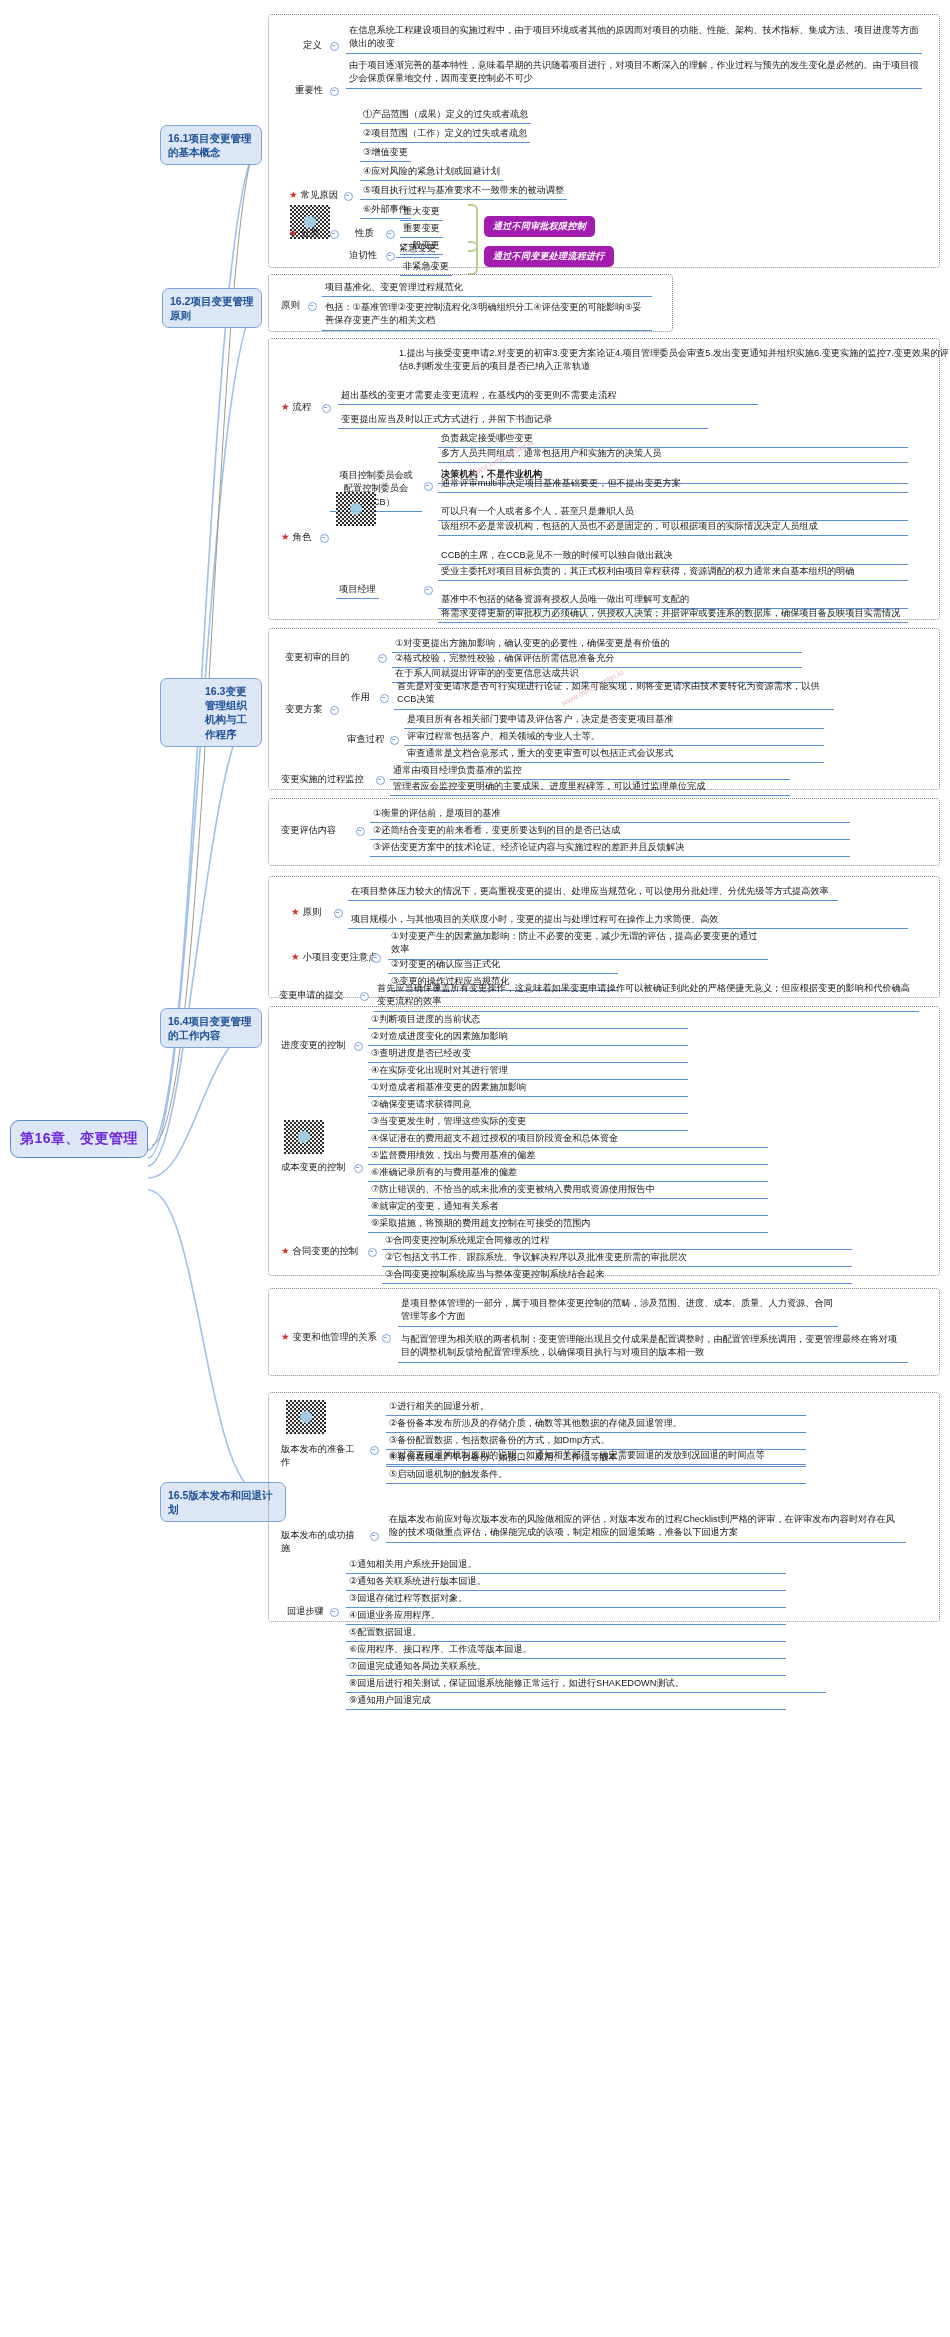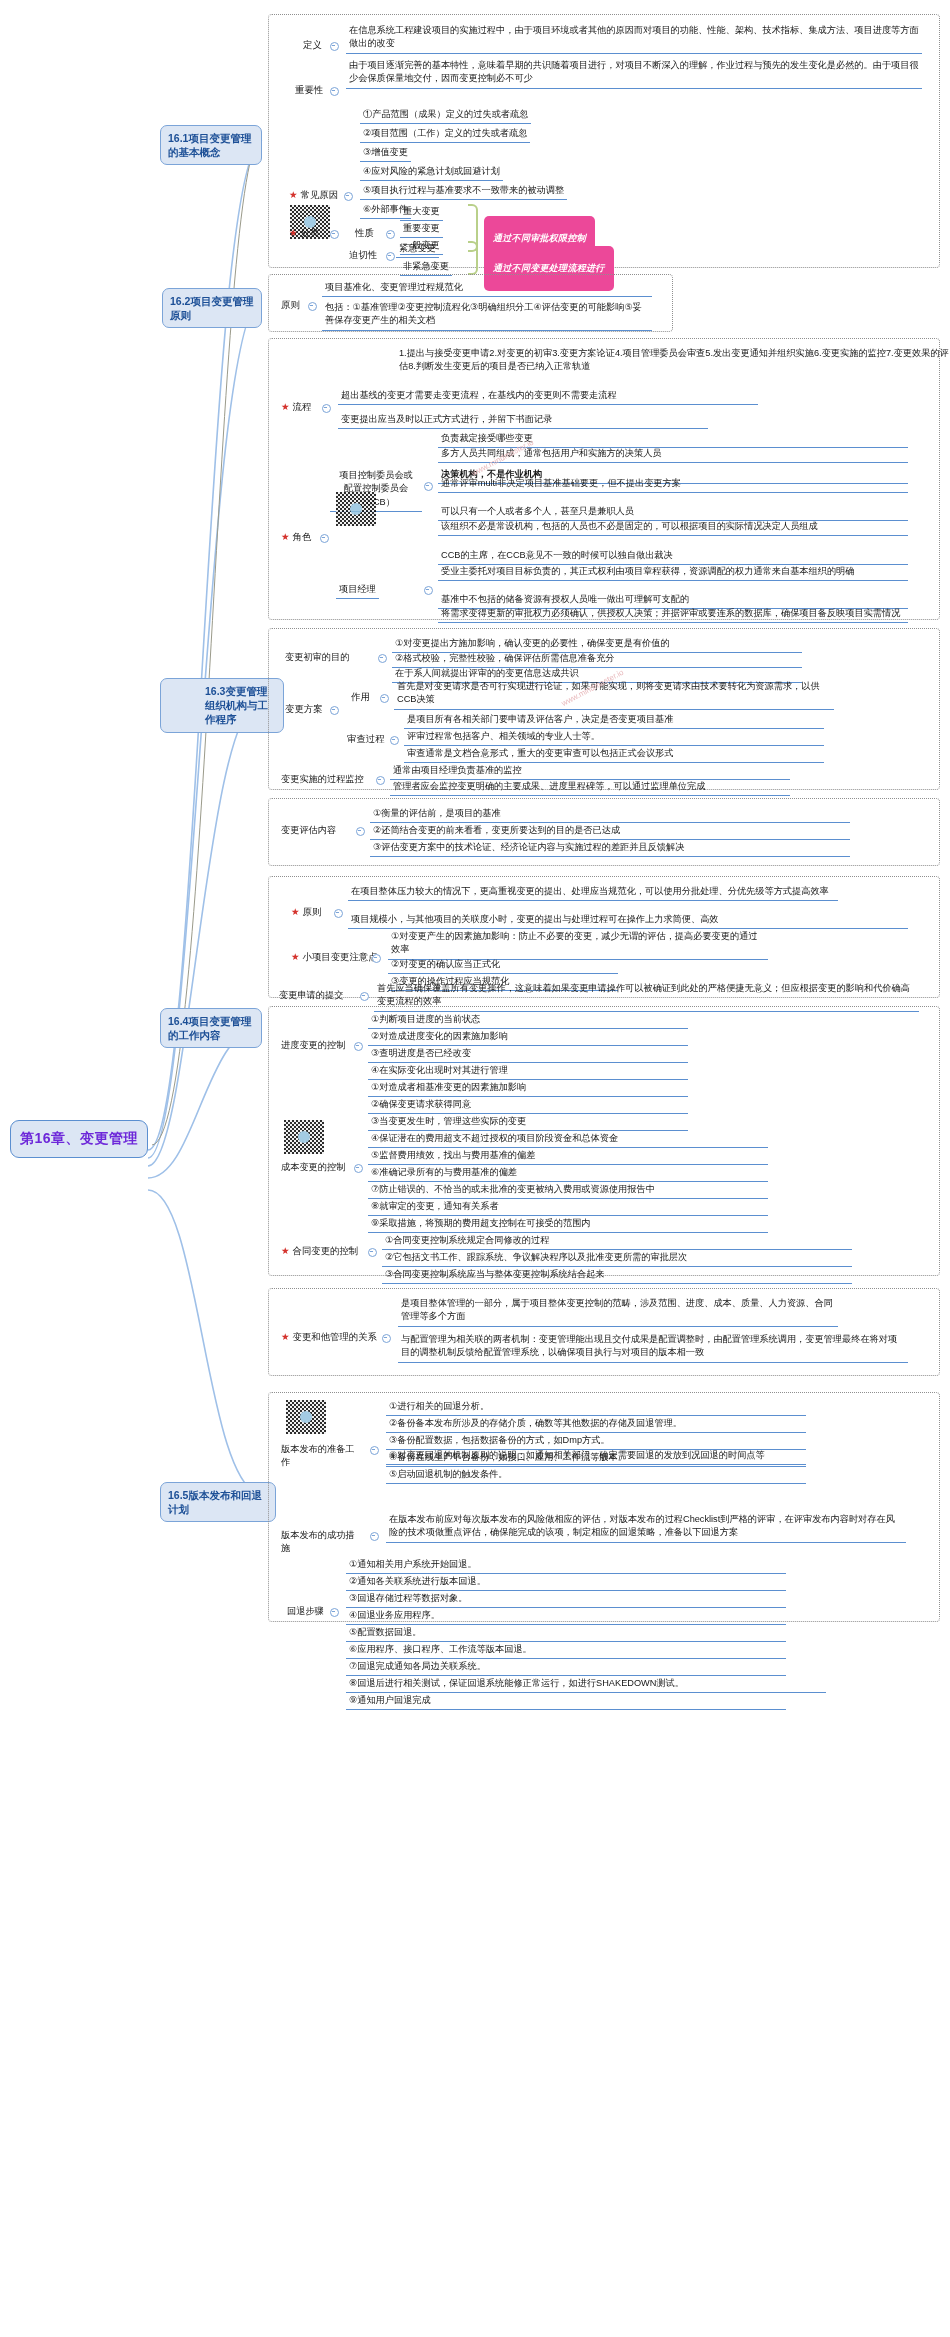--- a/index.html
+++ b/index.html
@@ -40,23 +40,23 @@
     position:absolute;font-size:9.4px;color:#161616;white-space:nowrap;
     padding:1px 3px 2px 3px;
   }
   .star::before{
     content:"\2605";color:#d4322c;font-size:9.5px;margin-right:3px;
     position:relative;top:0px;
   }
   
   .green{
     position:absolute;box-sizing:border-box;
-    background:#ec4899;color:#ffffff;border-radius:5px;
+    background:#a21caf;color:#ffffff;border-radius:5px;
     font-size:9px;font-style:italic;font-weight:bold;
-    padding:16px 9px;white-space:nowrap;letter-spacing:.3px;
+    padding:4px 9px;white-space:nowrap;letter-spacing:.3px;
   }
   .brace{
     position:absolute;border:2px solid #b9d08a;border-left:none;
     border-radius:0 6px 6px 0;
   }
   
   #wires{position:absolute;left:0;top:0;width:950px;height:2337px;pointer-events:none;}
   
   .bullet{
     position:absolute;width:7px;height:7px;border-radius:50%;
@@ -96,23 +96,23 @@
   </g>
   <g fill="none" stroke="#9a9a8a" stroke-width="1">
       <path d="M152 1145 C 210 1140, 215 150, 262 135"></path>
     </g>
 </svg>
 
 <div id="root-node">第16章、变更管理</div>
 
 <div class="l1" style="left:160px;top:125px;width:102px;">16.1项目变更管理的基本概念</div>
 <div class="l1" style="left:162px;top:288px;width:100px;">16.2项目变更管理原则</div>
-<div class="l1" style="left:160px;top:678px;width:124px;padding-left:44px;">16.3变更管理组织机构与工作程序</div>
+<div class="l1" style="left:160px;top:678px;width:102px;padding-left:44px;">16.3变更管理组织机构与工作程序</div>
 <div class="l1" style="left:160px;top:1008px;width:102px;">16.4项目变更管理的工作内容</div>
-<div class="l1" style="left:160px;top:1482px;width:116px;">16.5版本发布和回退计划</div>
+<div class="l1" style="left:160px;top:1482px;width:126px;">16.5版本发布和回退计划</div>
 
 <div class="frame" style="left:268px;top:14px;width:672px;height:254px;"></div>
 
 <div class="lbl" style="left:300px;top:38px;">定义</div>
 <div class="bullet" style="left:330px;top:42px;"></div>
 <div class="node multi ul" style="left:346px;top:23px;width:576px;">在信息系统工程建设项目的实施过程中，由于项目环境或者其他的原因而对项目的功能、性能、架构、技术指标、集成方法、项目进度等方面做出的改变</div>
 
 <div class="lbl" style="left:292px;top:83px;">重要性</div>
 <div class="bullet" style="left:330px;top:87px;"></div>
 <div class="node multi ul" style="left:346px;top:58px;width:576px;">由于项目逐渐完善的基本特性，意味着早期的共识随着项目进行，对项目不断深入的理解，作业过程与预先的发生变化是必然的。由于项目很少会保质保量地交付，因而变更控制必不可少</div>

